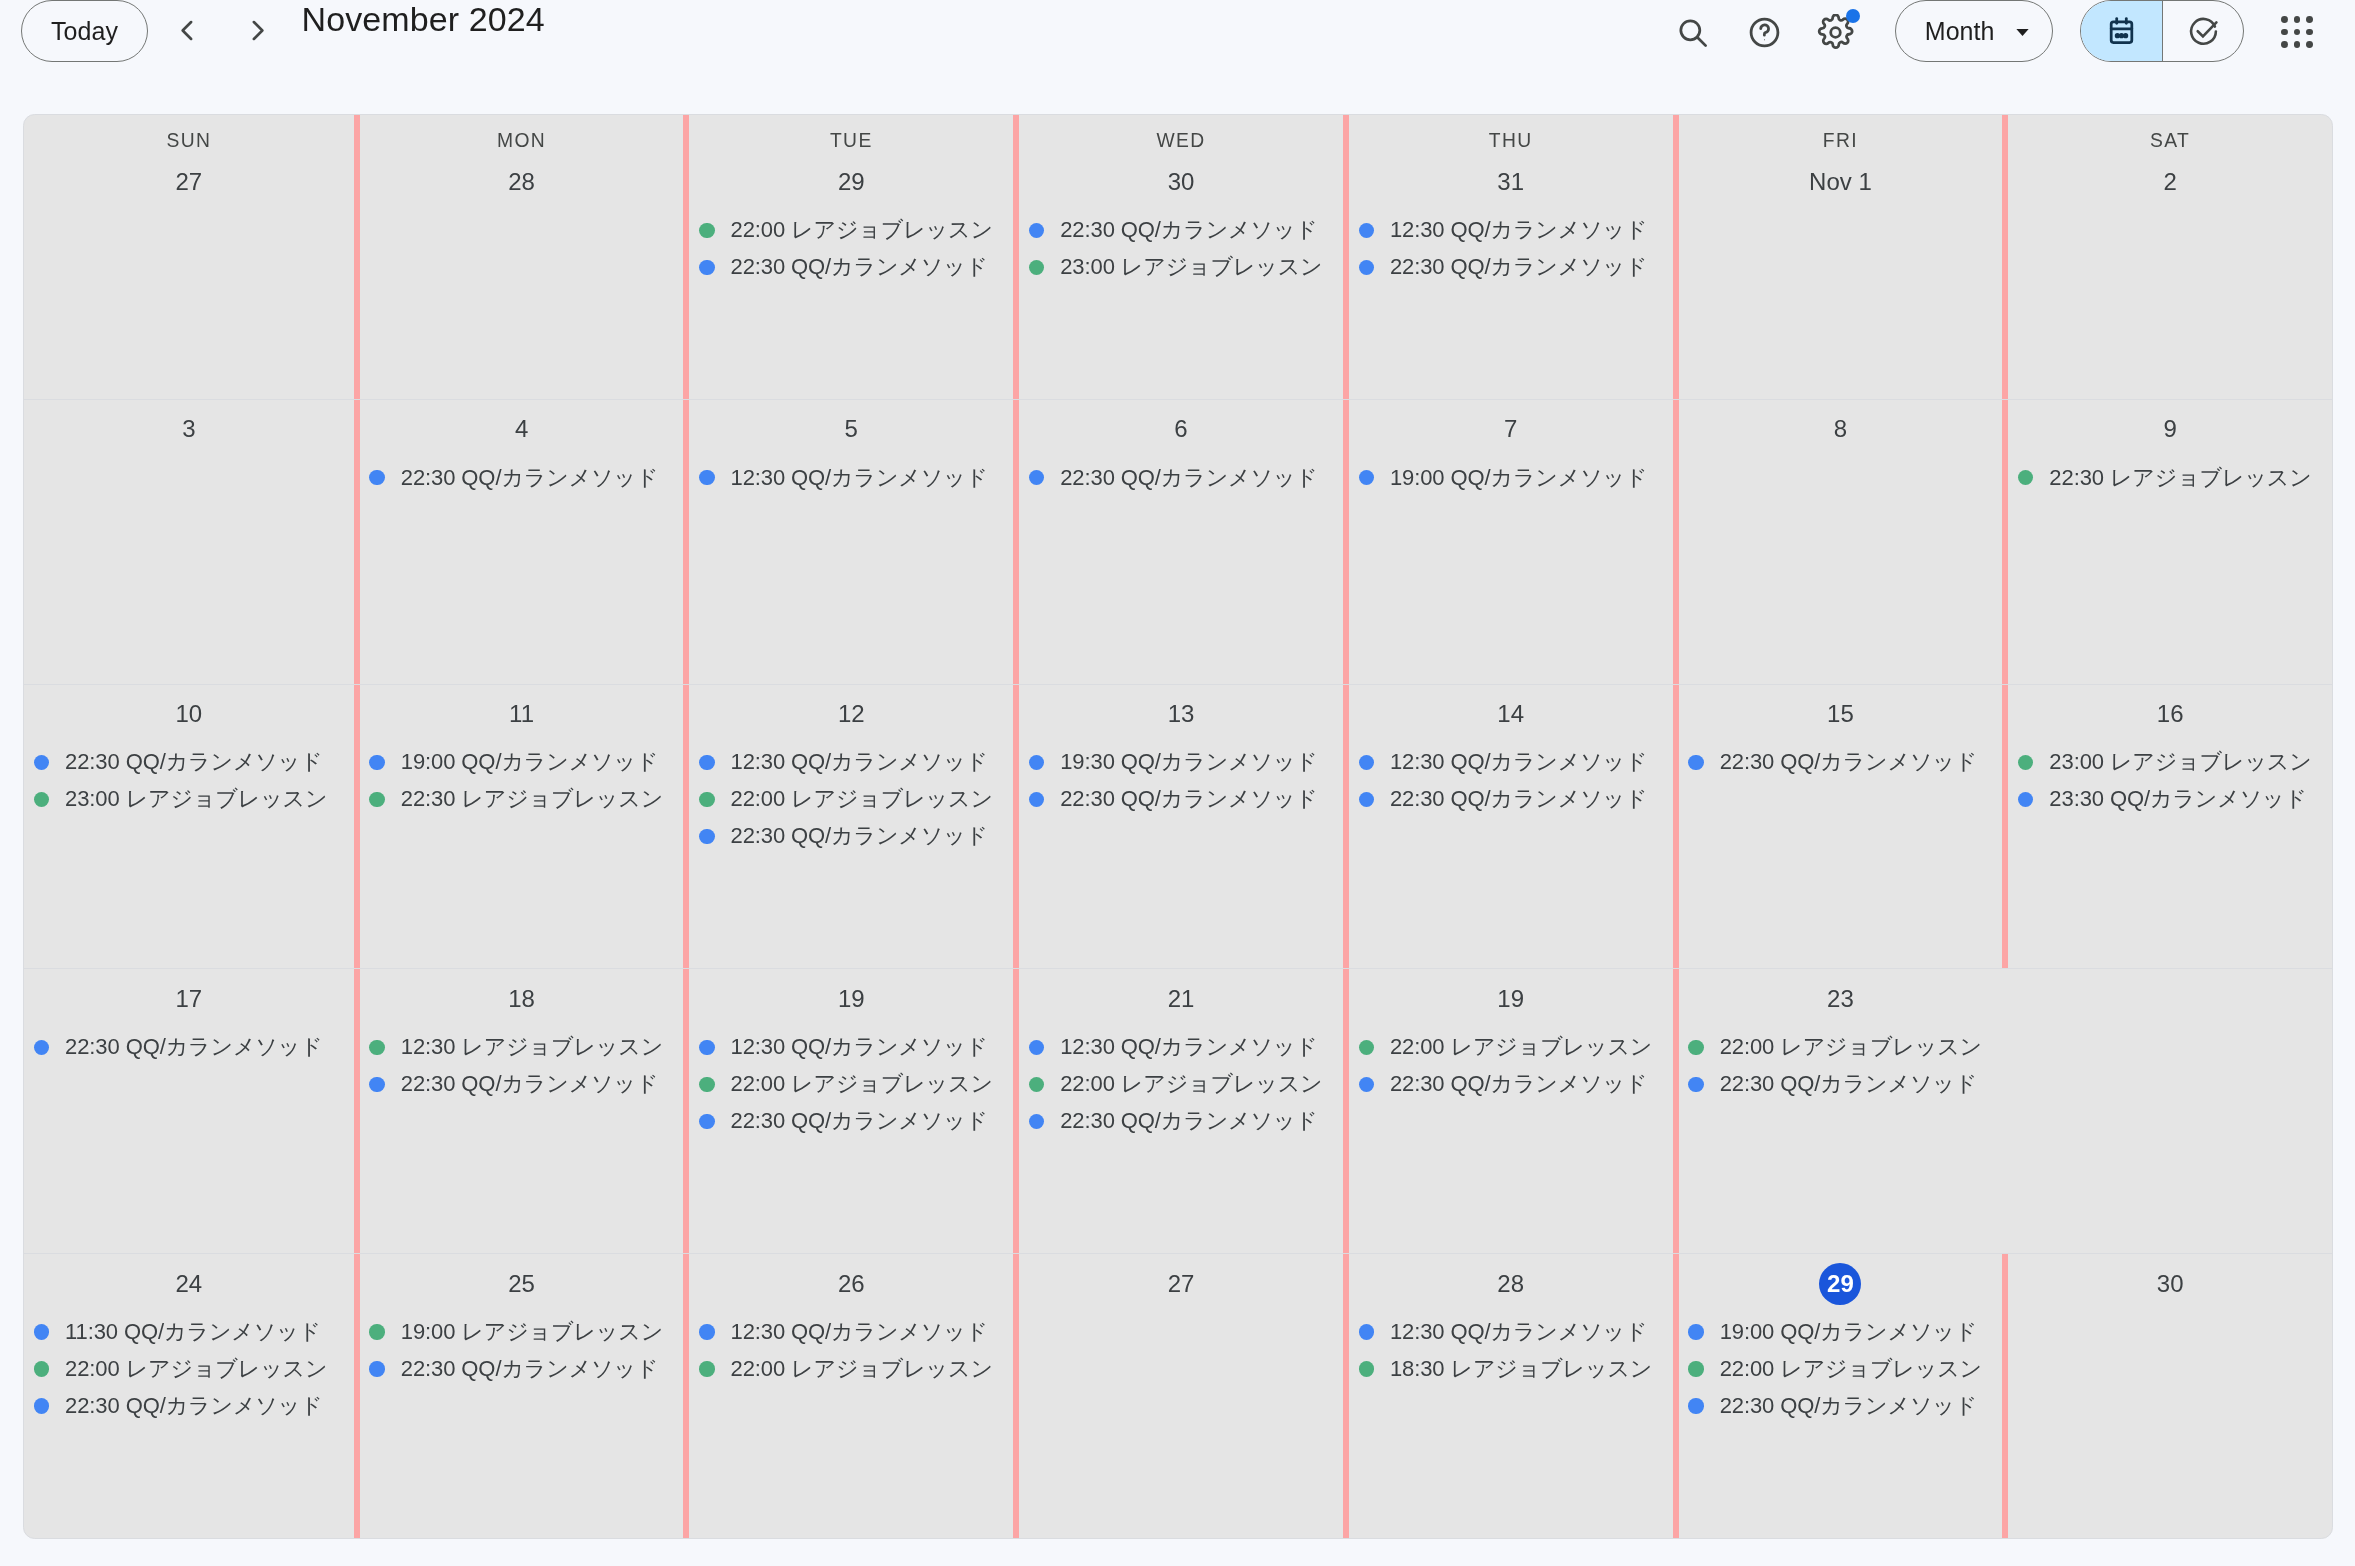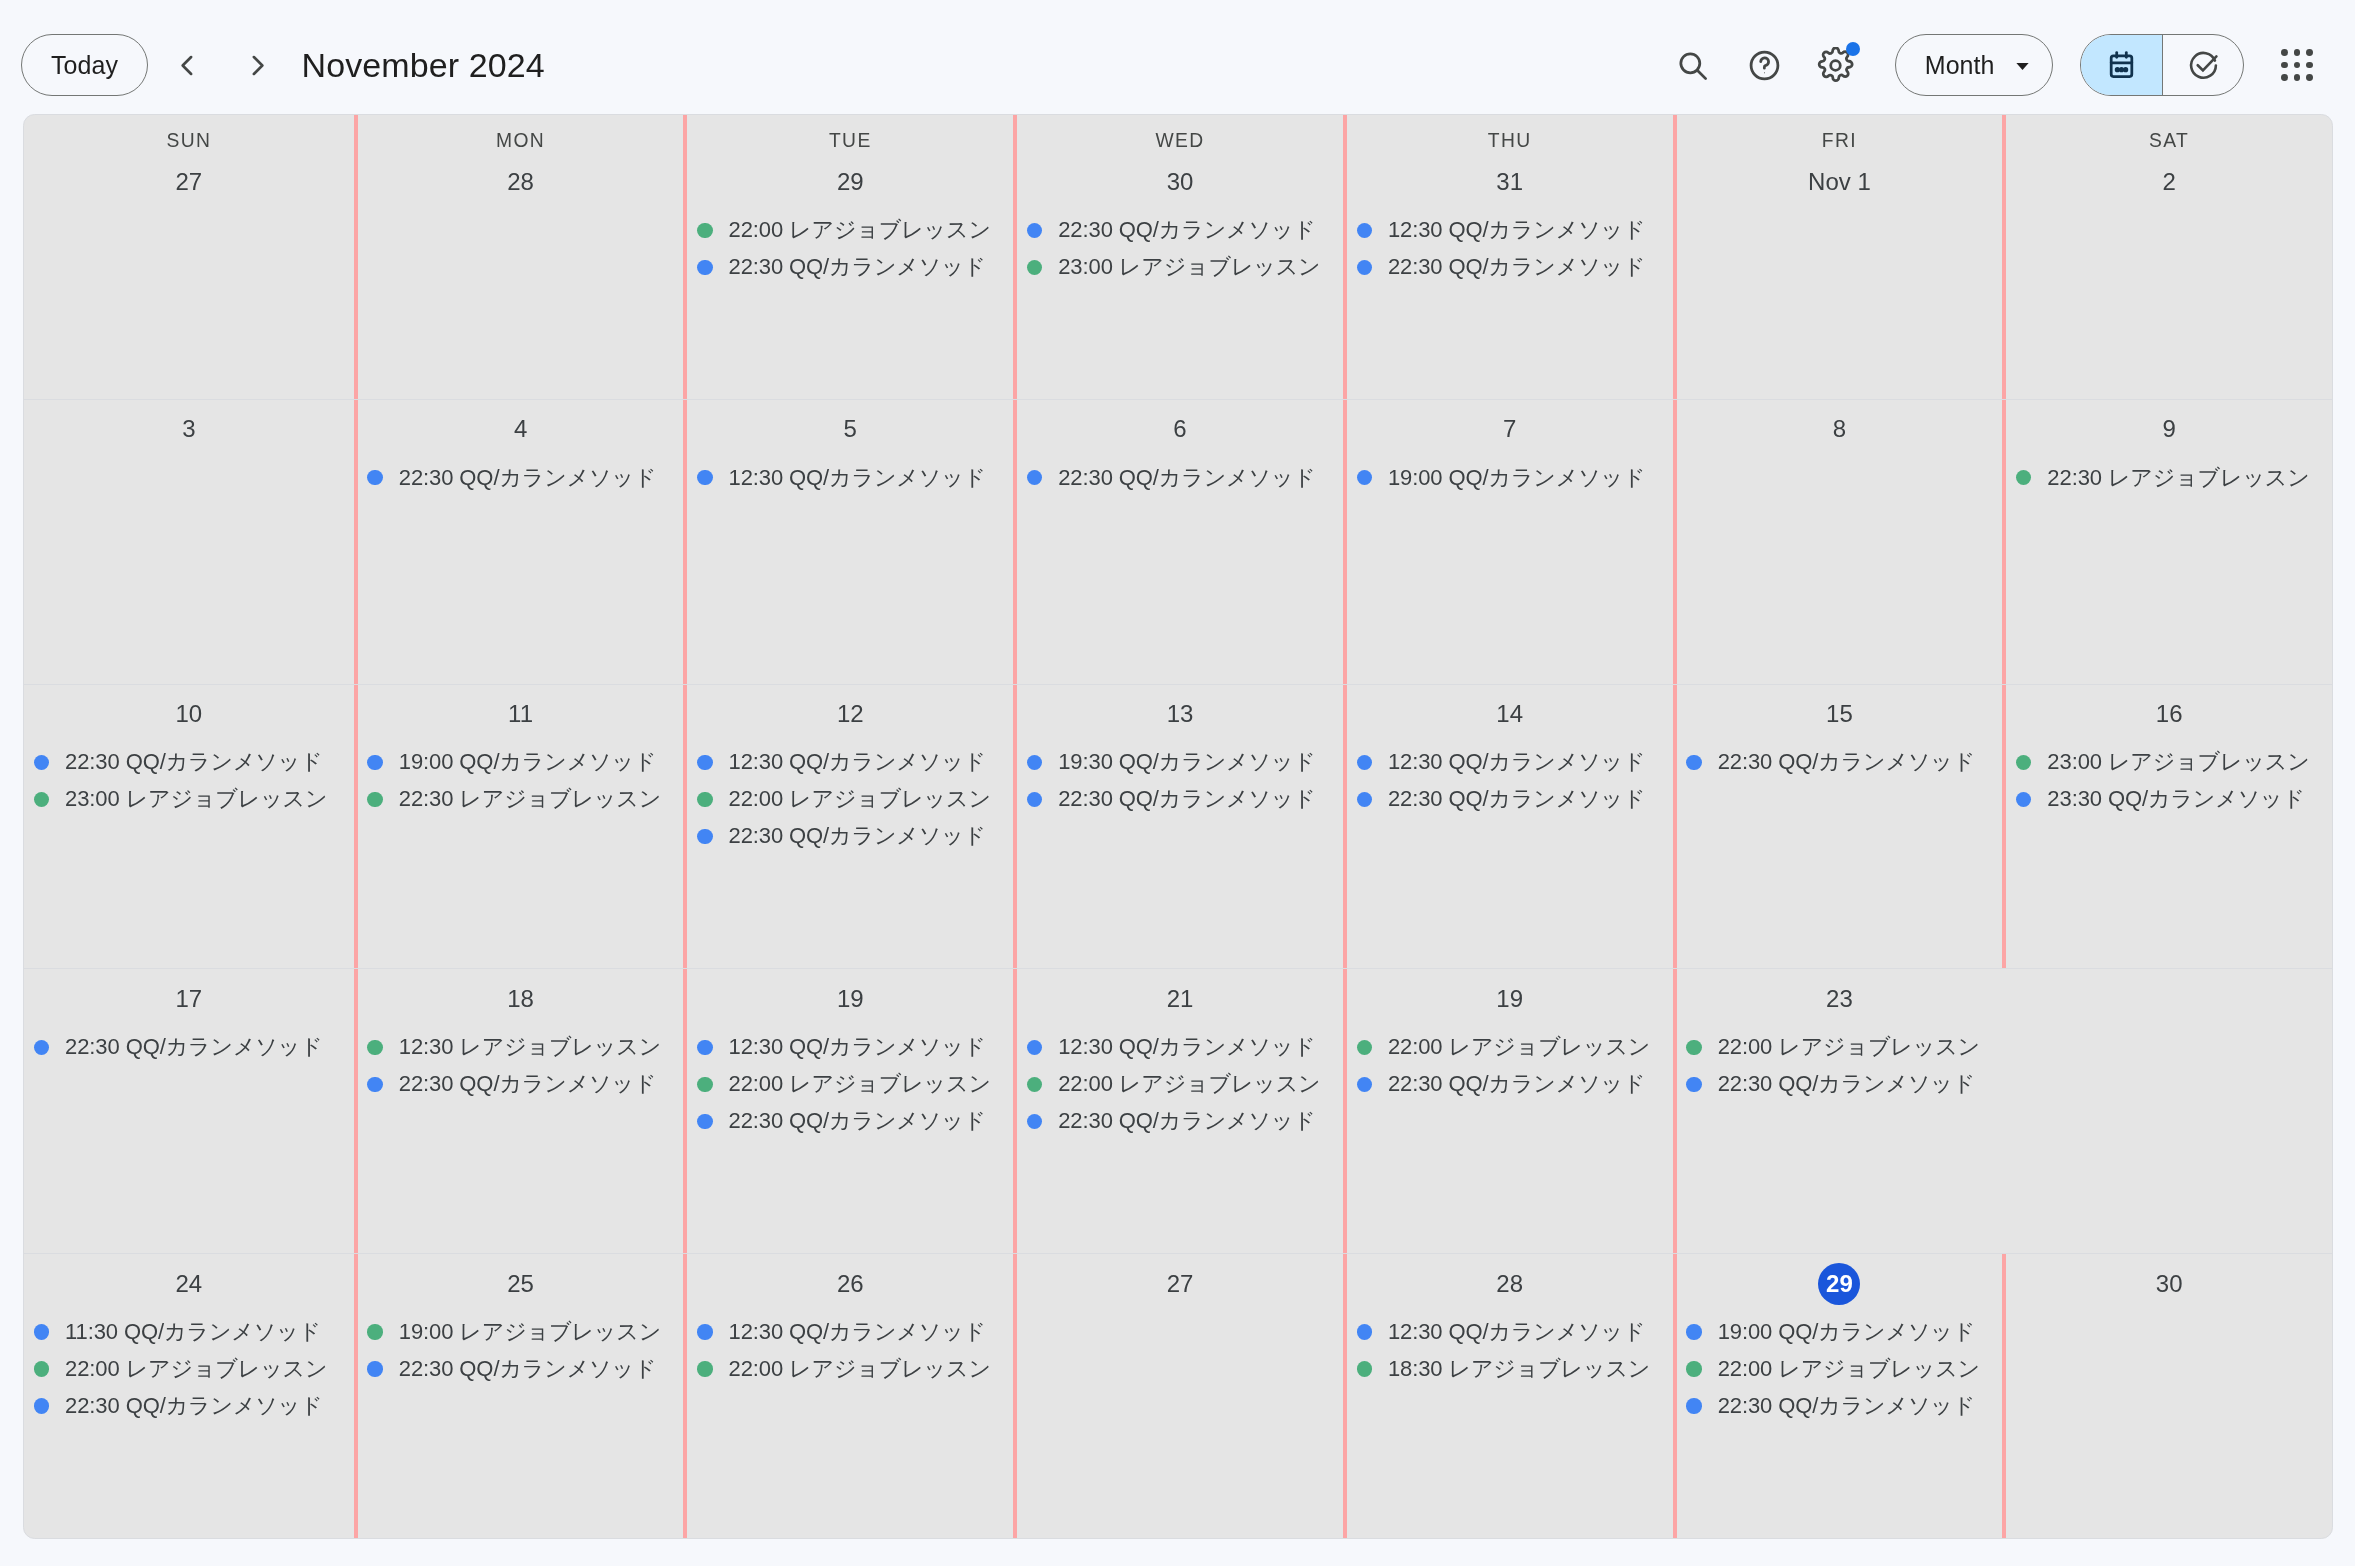--- a/index.html
+++ b/index.html
@@ -9,22 +9,21 @@
     height: 1566px;
     background: #f6f8fc;
     font-family: "Liberation Sans", "DejaVu Sans", sans-serif;
     overflow: hidden;
   }
 
   
   #header {
     height: 114px;
     display: flex;
-    align-items: center;
-    padding: 16px 27px 0 21px;
+    padding: 0 27px 0 21px;
     background: #f6f8fc;
   }
 
   #today-button {
     height: 62px;
     padding: 0 29px;
     border: 1px solid #747775;
     border-radius: 31px;
     background: transparent;
     font-size: 25px;
@@ -155,21 +154,21 @@
 
   .week-row {
     display: grid;
     grid-template-columns: repeat(7, 1fr);
     flex: 1;
     border-top: 1px solid #dadce0;
   }
   .week-row:first-child { border-top: none; }
 
   .day-cell {
-    border-left: 4px solid #fca5a5;
+    border-left: 6px solid #fca5a5;
     padding: 0 3.9px;
     display: flex;
     flex-direction: column;
     align-items: stretch;
     overflow: hidden;
     min-width: 0;
   }
   .day-cell:first-child { border-left: none; }
 
   .dow-label {

